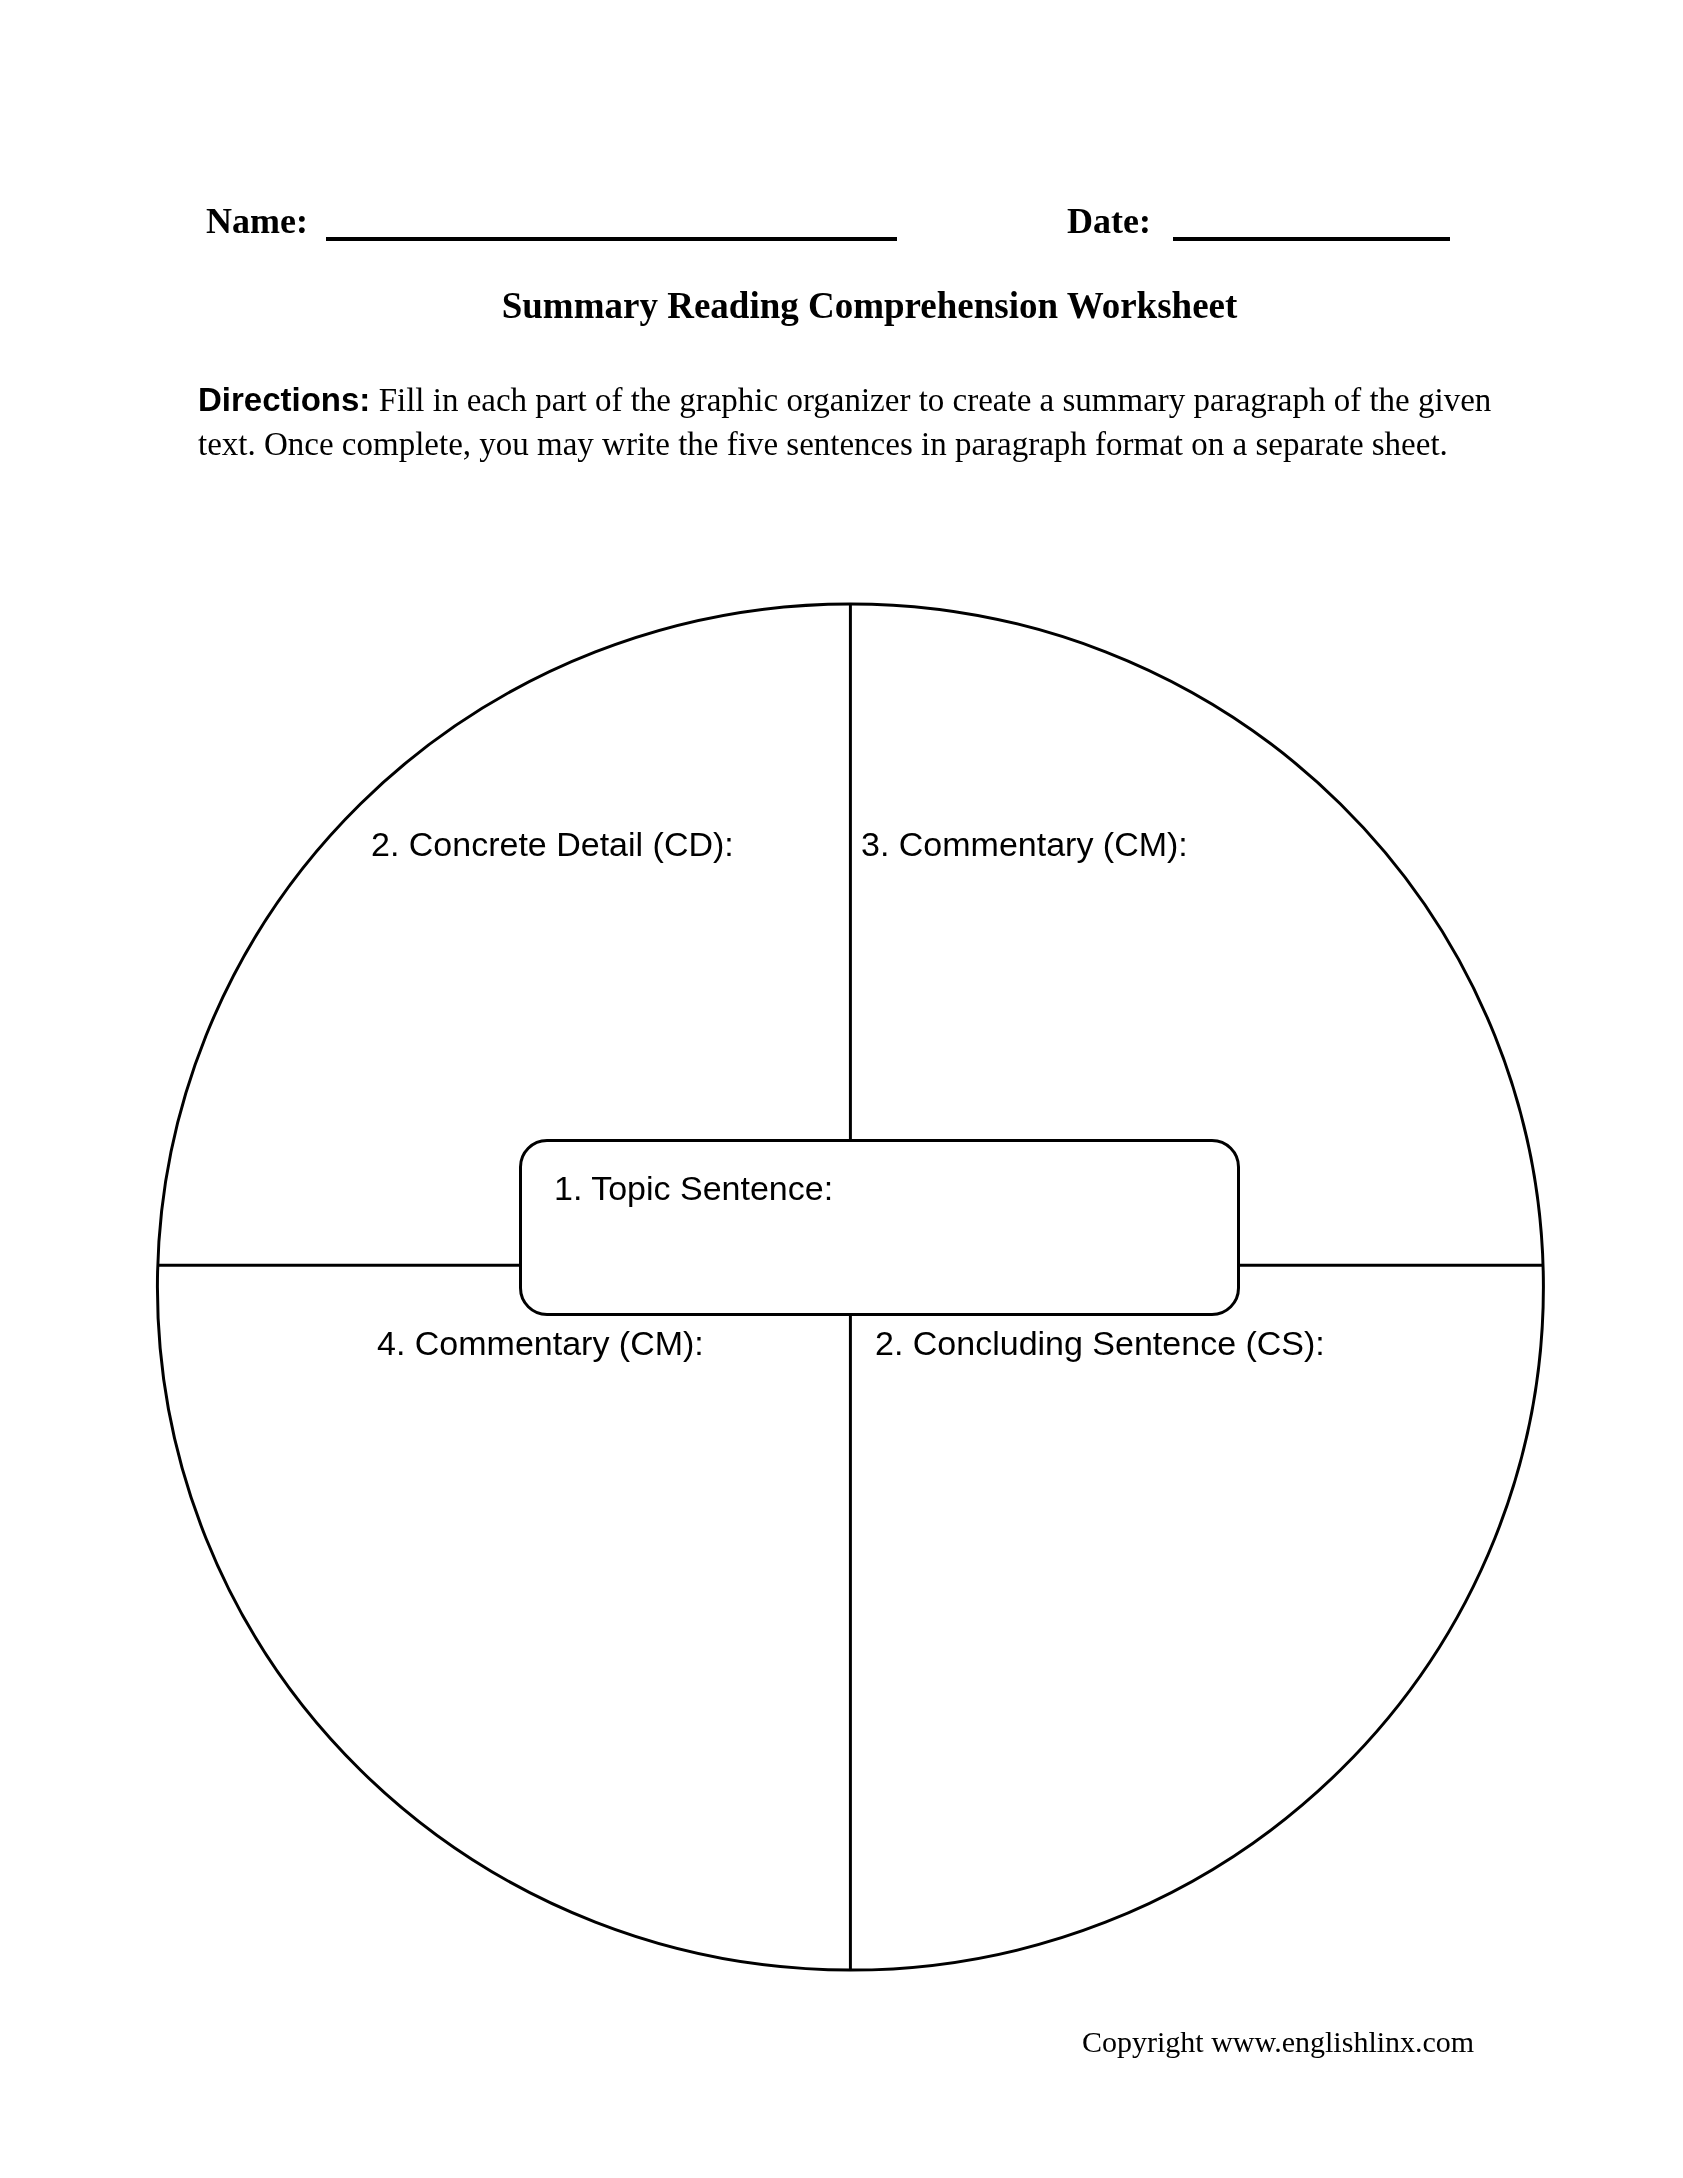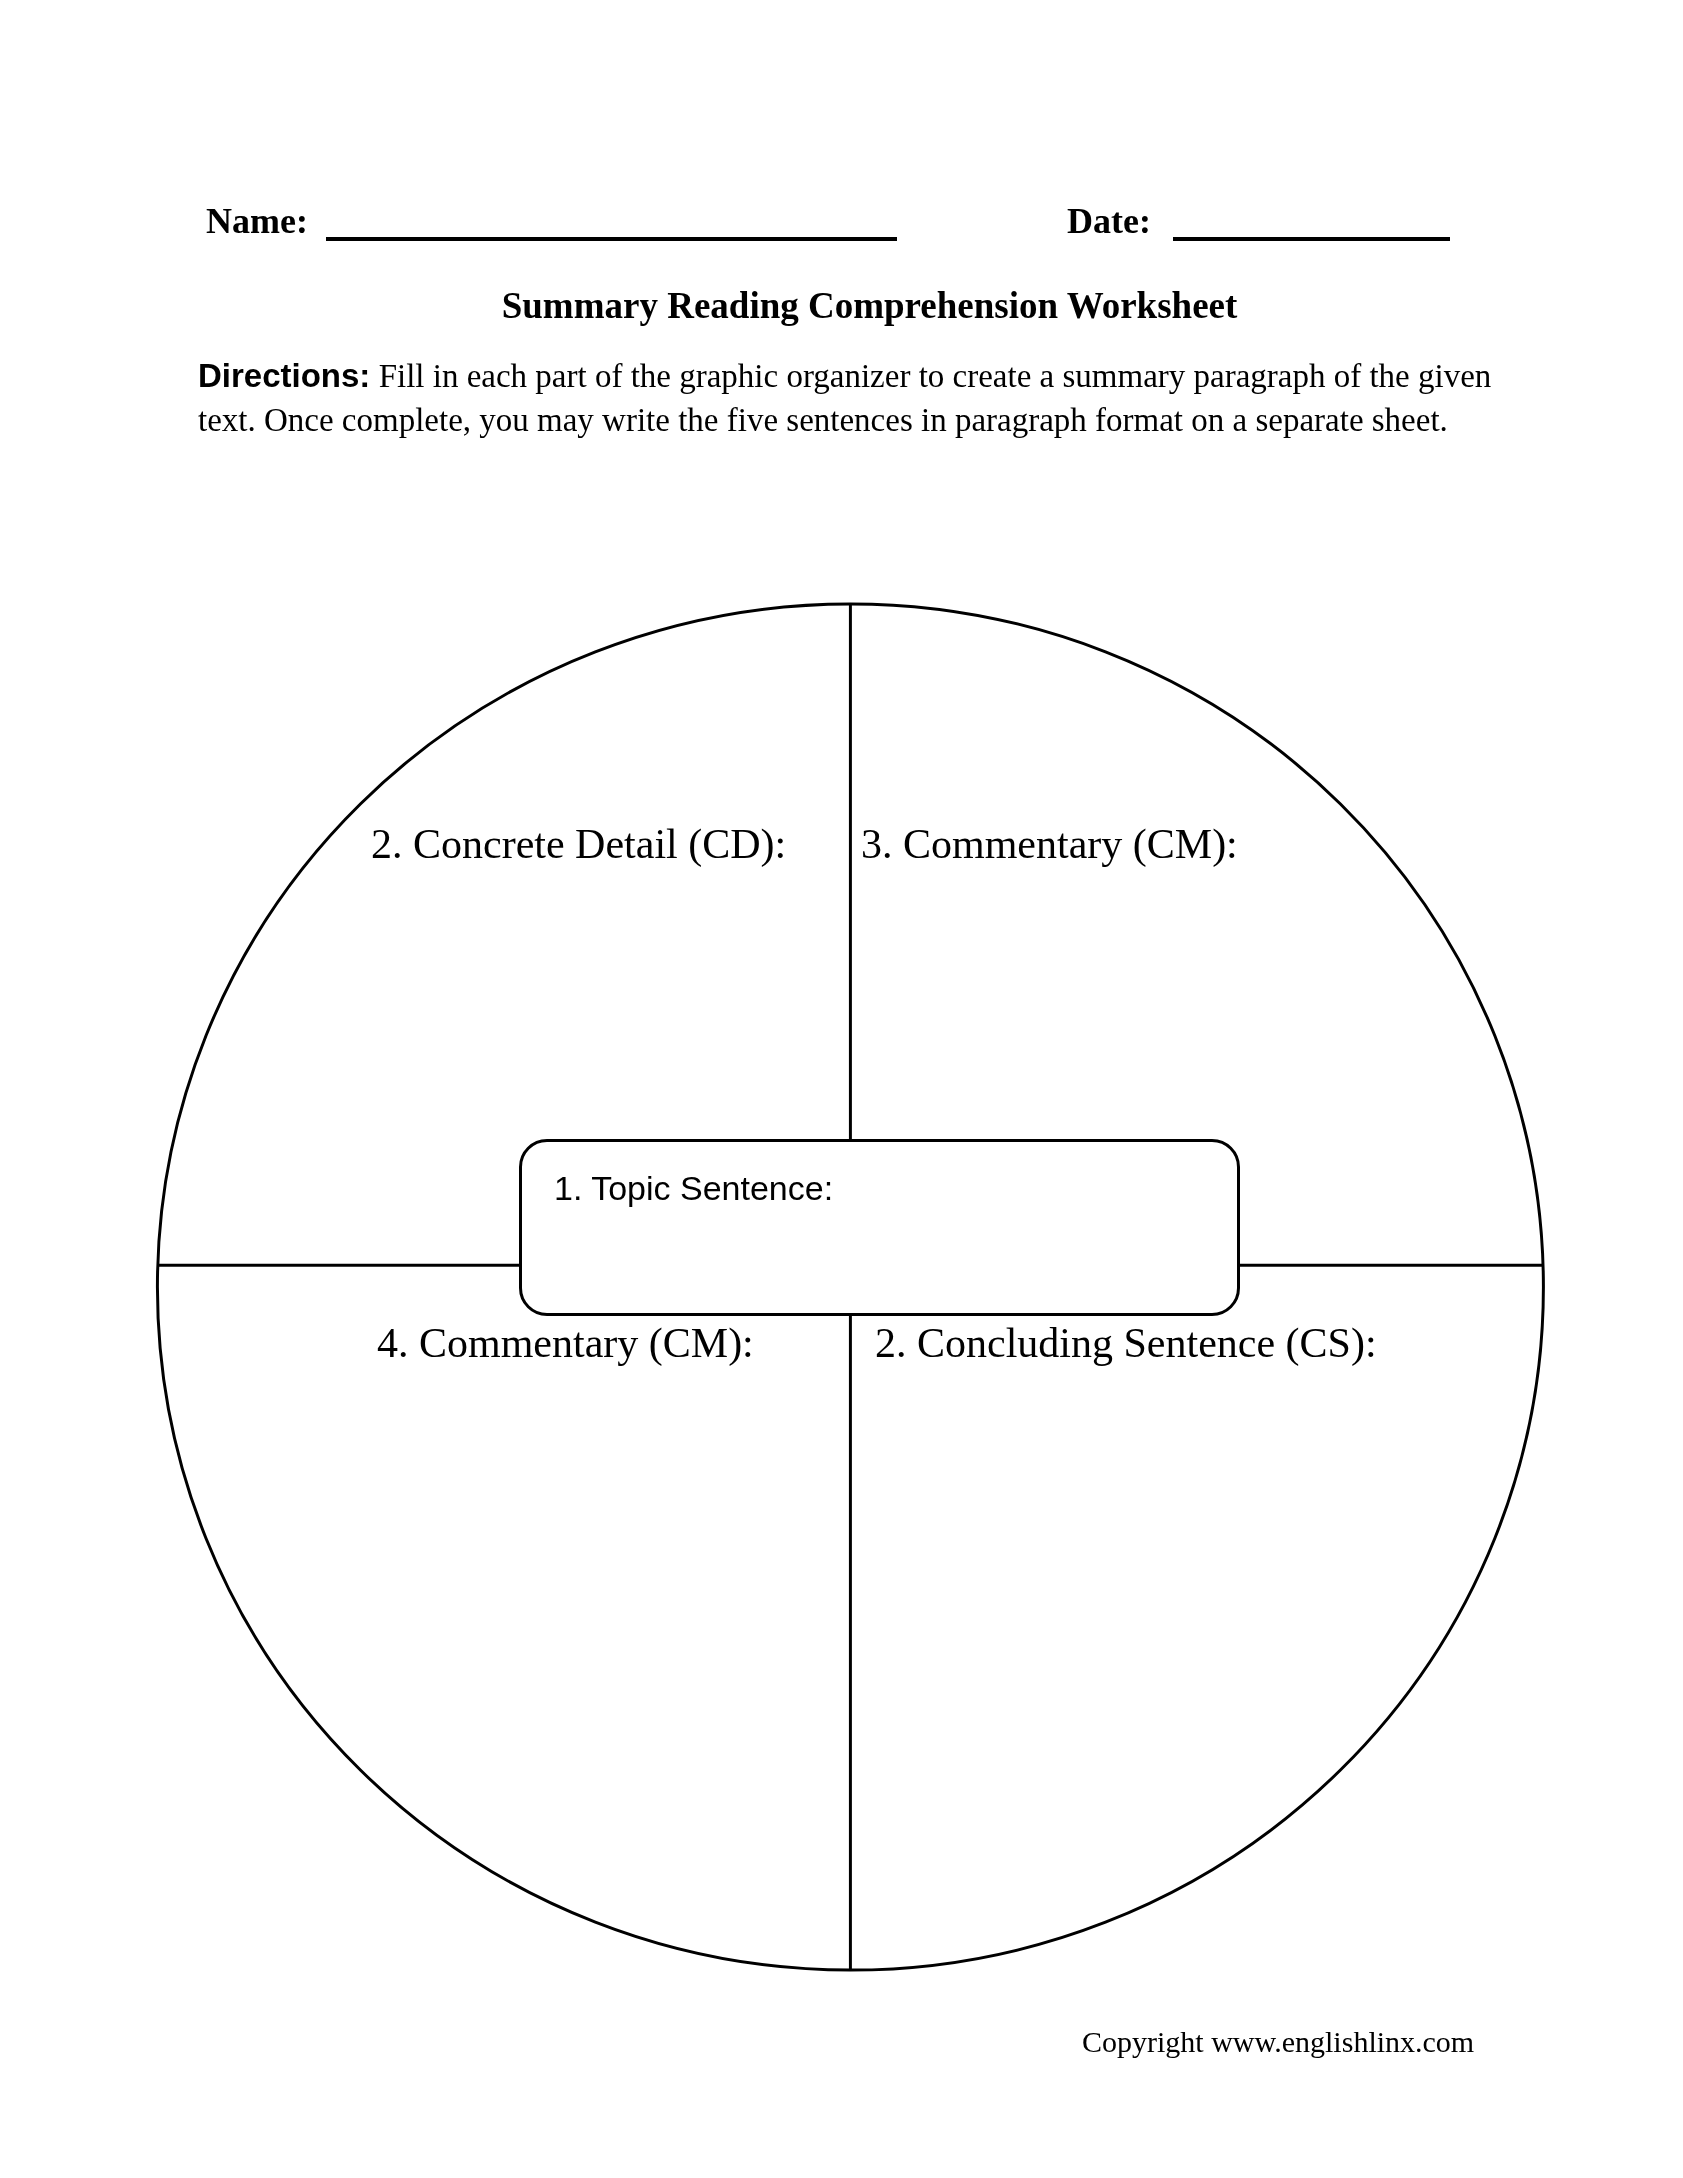--- a/index.html
+++ b/index.html
@@ -40,41 +40,41 @@
     font-family: "Liberation Serif", serif;
     font-weight: bold;
     font-size: 37px;
     line-height: 42px;
     padding-left: 28px;
   }
 
   
   .directions {
     left: 198px;
-    top: 354px;
+    top: 378px;
     width: 1322px;
     font-size: 33px;
     line-height: 44px;
     font-family: "Liberation Serif", serif;
   }
   .directions .dir-label {
     font-family: "Liberation Sans", sans-serif;
     font-weight: bold;
   }
 
   
   .organizer-svg {
     left: 0;
     top: 0;
     width: 1683px;
     height: 2178px;
   }
   .q-label {
-    font-family: Liberation Serif, serif;
-    font-size: 42px;
+    font-family: Liberation Sans, sans-serif;
+    font-size: 34px;
     line-height: 40px;
     white-space: nowrap;
   }
   .topic-box {
     left: 519px;
     top: 1139px;
     width: 721px;
     height: 177px;
     box-sizing: border-box;
     background: #ffffff;

